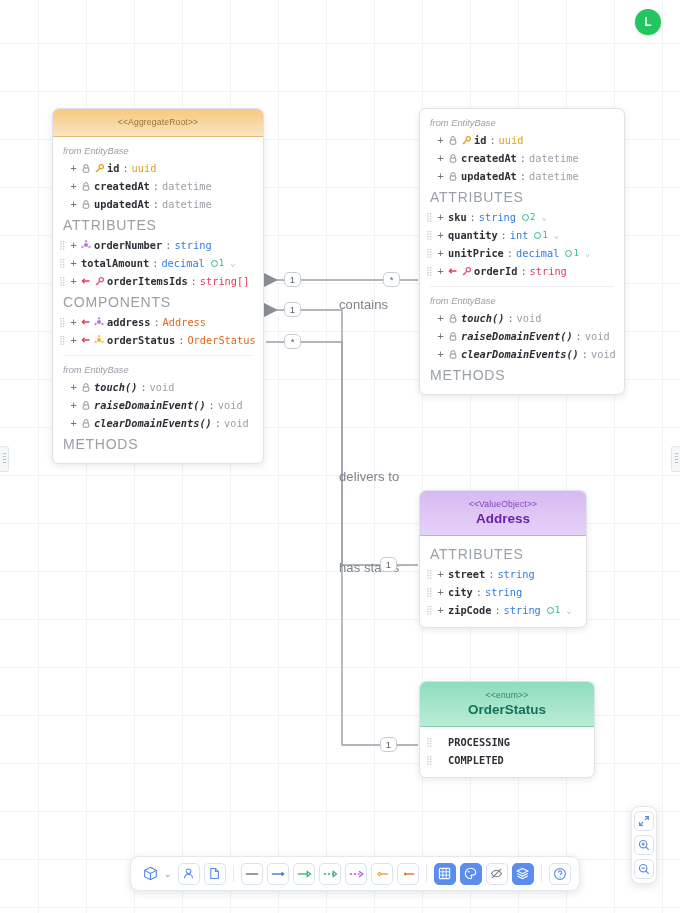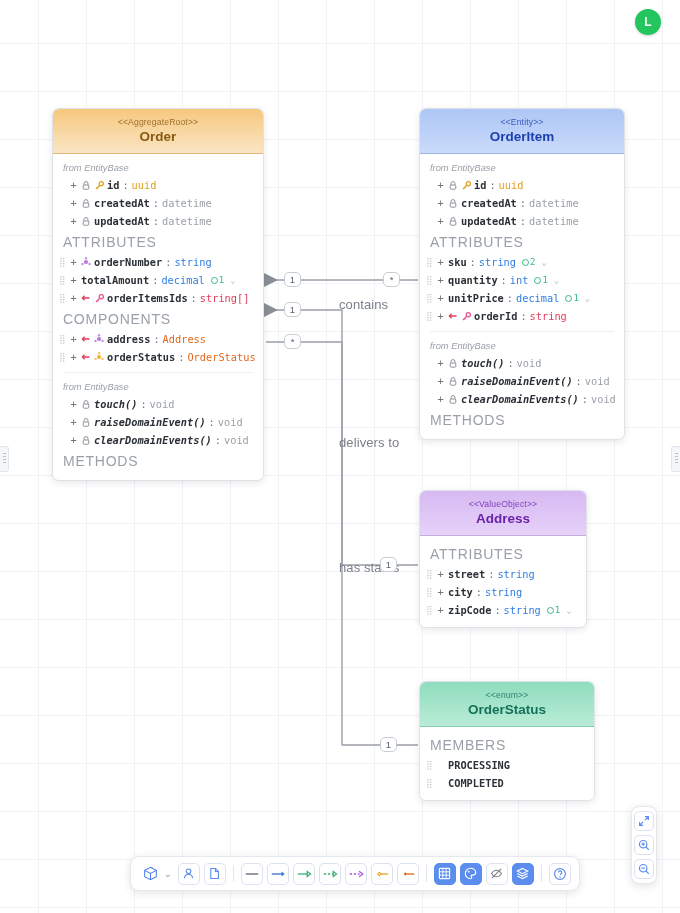--- a/index.html
+++ b/index.html
@@ -162,34 +162,33 @@
     <path d="M 266 280 L 418 280" stroke="#9aa0a8" stroke-width="1.4" fill="none"></path>
     <polygon points="264,273 278,280 264,287" fill="#8a8f96"></polygon>
 
     <path d="M 266 310 L 330 310 L 342 310 L 342 565 L 418 565" stroke="#9aa0a8" stroke-width="1.4" fill="none" stroke-linejoin="round"></path>
     <polygon points="264,303 278,310 264,317" fill="#8a8f96"></polygon>
 
     <path d="M 266 342 L 330 342 L 342 342 L 342 745 L 418 745" stroke="#9aa0a8" stroke-width="1.4" fill="none" stroke-linejoin="round"></path>
   </svg>
 
   <div class="edge-label" style="left:339px; top:273px;">contains</div>
-  <div class="edge-label" style="left:339px; top:411px;">delivers to</div>
+  <div class="edge-label" style="left:339px; top:445px;">delivers to</div>
   <div class="edge-label" style="left:339px; top:536px;">has status</div>
 
   <div class="mult" style="left:284px; top:272px;">1</div>
   <div class="mult" style="left:383px; top:272px;">*</div>
   <div class="mult" style="left:284px; top:302px;">1</div>
   <div class="mult" style="left:380px; top:557px;">1</div>
   <div class="mult" style="left:284px; top:334px;">*</div>
   <div class="mult" style="left:380px; top:737px;">1</div>
 
   <div class="node" id="node-order" style="left:52px;  top:108px; width:212px;">
       <div class="node-header h-aggregate">
         <div class="stereotype">&lt;&lt;AggregateRoot&gt;&gt;</div>
-        <div class="node-title">Order</div>
       </div>
       <div class="node-body">
         <div class="inherit-label">from EntityBase</div>
         <div class="member">
           <span class="grip empty">⣿</span>
           <span class="vis">+</span>
           <span class="ico">
             <svg width="8" height="9" viewBox="0 0 8 9">
               <path d="M2 4V2.6a2 2 0 0 1 4 0V4" fill="none" stroke="#8b9099" stroke-width="1"></path>
               <rect x="1.2" y="4" width="5.6" height="4.2" rx="1" fill="none" stroke="#8b9099" stroke-width="1"></rect>
@@ -359,24 +358,20 @@
             </svg>
           </span>
           <span class="mname ital">clearDomainEvents()</span>
           <span style="color: rgb(111, 117, 125);">:</span>
           <span class="mtype t-grey">void</span>
         </div>
         <div class="section-label">METHODS</div>
       </div>
     </div>
   <div class="node" id="node-orderitem" style="left:419px; top:108px; width:206px;">
-      <div class="node-header h-entity">
-        <div class="stereotype">&lt;&lt;Entity&gt;&gt;</div>
-        <div class="node-title">OrderItem</div>
-      </div>
       <div class="node-body">
         <div class="inherit-label">from EntityBase</div>
         <div class="member">
           <span class="grip empty">⣿</span>
           <span class="vis">+</span>
           <span class="ico">
             <svg width="8" height="9" viewBox="0 0 8 9">
               <path d="M2 4V2.6a2 2 0 0 1 4 0V4" fill="none" stroke="#8b9099" stroke-width="1"></path>
               <rect x="1.2" y="4" width="5.6" height="4.2" rx="1" fill="none" stroke="#8b9099" stroke-width="1"></rect>
             </svg>
@@ -551,21 +546,20 @@
           <span class="caret">⌄</span>
         </div>
       </div>
     </div>
   <div class="node" id="node-orderstatus" style="left:419px; top:681px; width:176px;">
       <div class="node-header h-enum">
         <div class="stereotype">&lt;&lt;enum&gt;&gt;</div>
         <div class="node-title">OrderStatus</div>
       </div>
       <div class="node-body">
-        <div class="section-label">MEMBERS</div>
         <div class="member">
           <span class="grip">⣿</span>
           <span class="vis"></span>
           <span class="mname">PROCESSING</span>
         </div>
         <div class="member">
           <span class="grip">⣿</span>
           <span class="vis"></span>
           <span class="mname">COMPLETED</span>
         </div>

